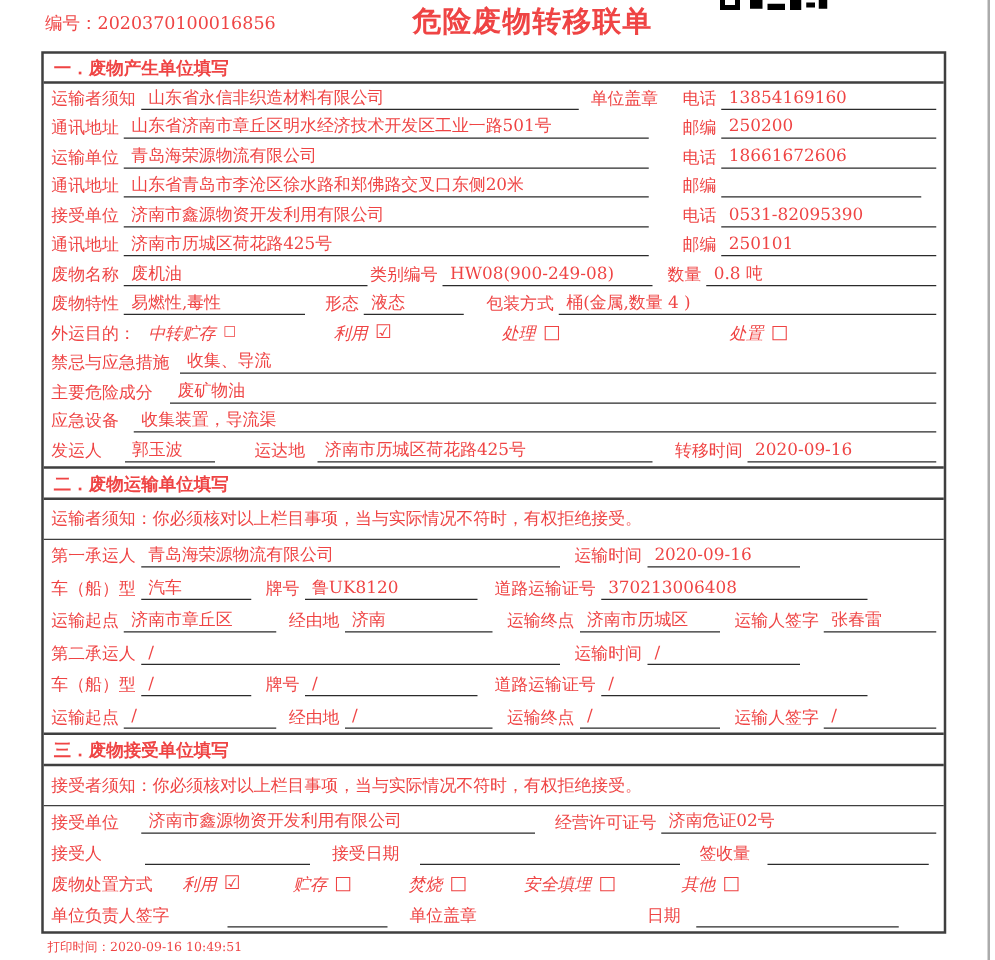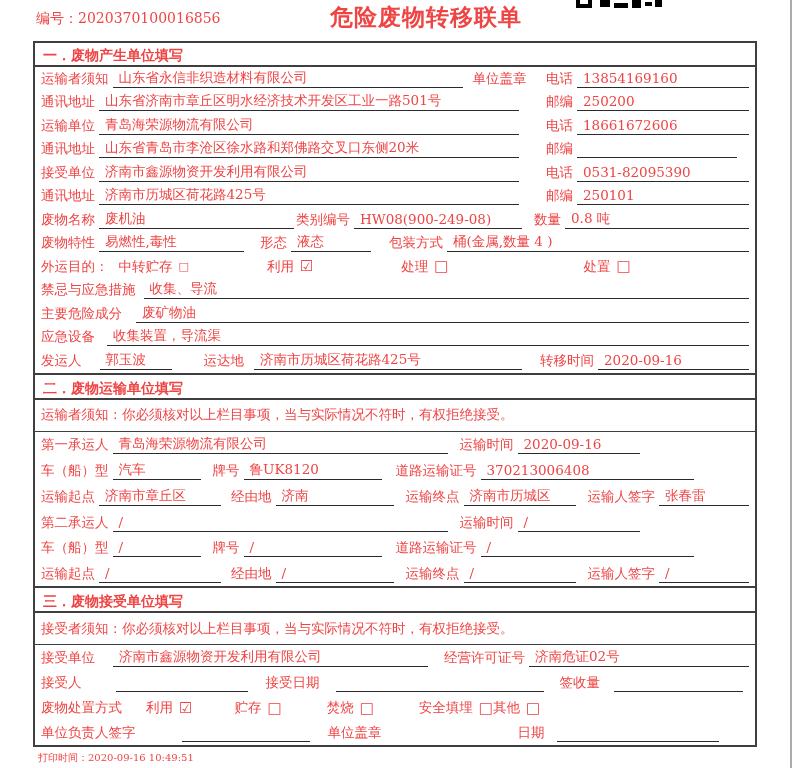--- a/index.html
+++ b/index.html
@@ -31,21 +31,21 @@
 
   .row { display:flex; align-items:flex-end; padding:0 6px 3px 6px; font-size:13.5px; height:23.5px; }
   .s2 .row { height:25.8px; }
   .s3 .row { height:25px; }
   .notice { height:32px; display:flex; align-items:center; padding:0 6px; font-size:13.5px; border-bottom:1.5px solid #3f3f3f; }
 
   .lb { white-space:nowrap; padding-right:4px; }
   .u  { border-bottom:1px solid #2b2b2b; padding:0 6px; white-space:nowrap; overflow:hidden; min-height:18px; }
   .fill { flex:1 1 auto; }
   .c { text-align:left; }
-  .cb { display:inline-flex; align-items:center; white-space:nowrap; }
+  .cb { display:inline-flex; align-items:flex-start; white-space:nowrap;font-style:italic; }
   .box { font-family:"DejaVu Sans","Liberation Sans",sans-serif; font-size:15px; line-height:15px; padding-left:6px; }
   .box.sm { font-size:11px; line-height:13px; }
 
   .print-time { position:absolute; left:38px; top:751px; font-size:10px; white-space:nowrap; }
 </style>
 </head>
 <body>
 
 <div class="page">
   <div class="page-edge"></div>
@@ -262,21 +262,21 @@
             <span class="box">□</span>
         </span>
         <span class="cb" style="margin-left:45px">
           <span>焚烧</span>
             <span class="box">□</span>
         </span>
         <span class="cb" style="margin-left:45px">
           <span>安全填埋</span>
             <span class="box">□</span>
         </span>
-        <span class="cb" style="">
+        <span class="cb" style="margin-left:52px">
           <span>其他</span>
             <span class="box">□</span>
         </span>
       </div>
 
       <div class="row">
         <span class="lb">单位负责人签字</span>
         <span class="u" style="width:128px;margin-left:42px"></span>
         <span class="lb" style="margin-left:18px">单位盖章</span>
         <span class="lb" style="margin-left:132px">日期</span>

